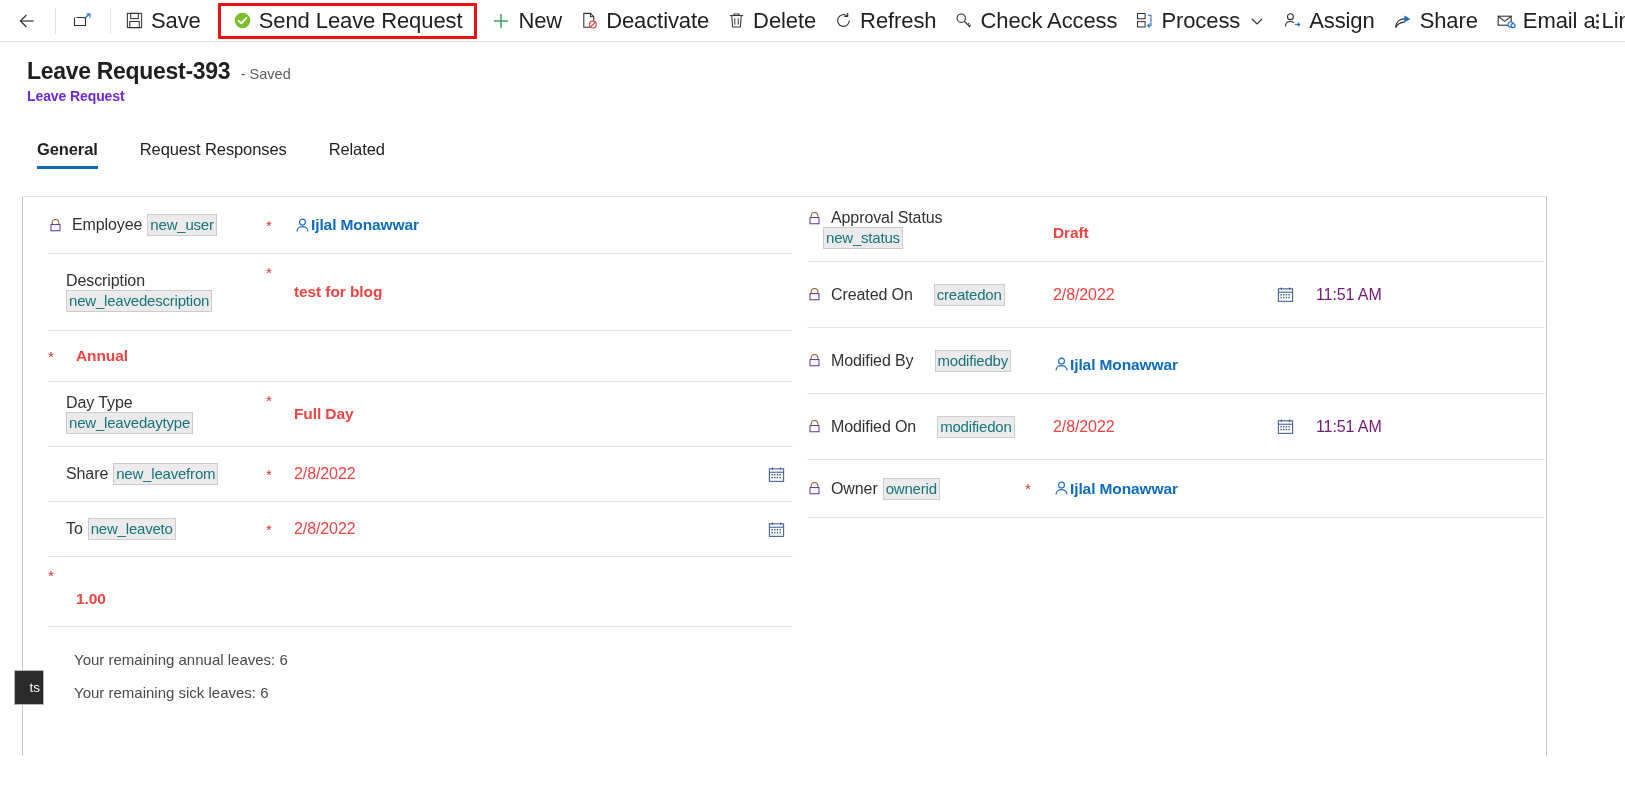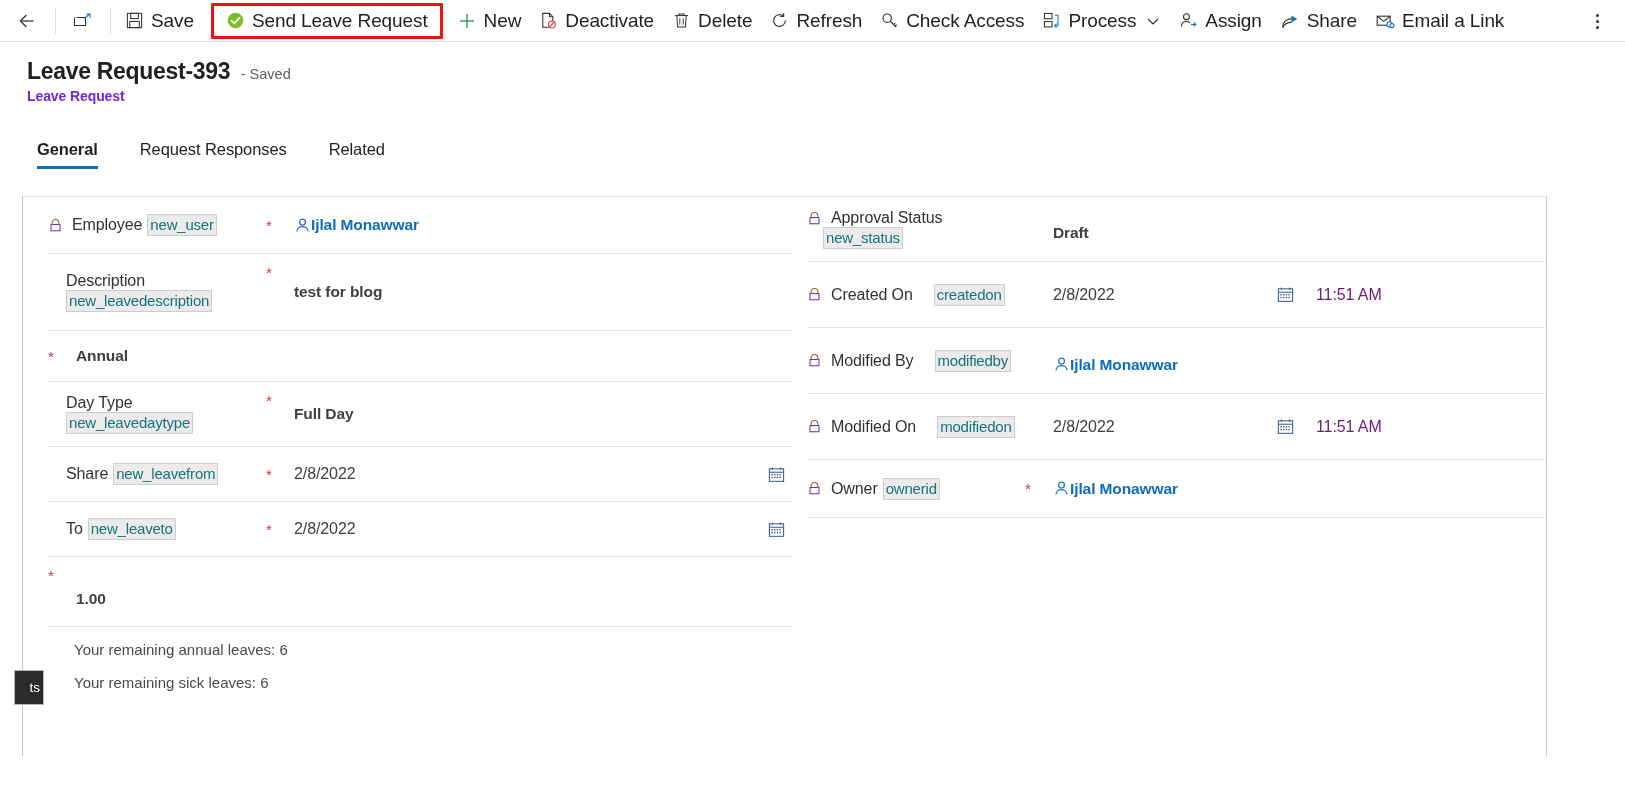--- a/index.html
+++ b/index.html
@@ -24,21 +24,21 @@
     display: flex; align-items: center;
     height: 40px;
     padding: 0 9px;
     gap: 7px;
     cursor: pointer;
     white-space: nowrap;
     background: transparent;
     border: none;
   }
   .cmd-label {
-    font-size: 19px;
+    font-size: 22px;
     color: #201f1e;
     letter-spacing: -0.1px;
   }
   .cmd-sep {
     width: 1px; height: 26px;
     background: #e1dfdd;
     margin: 0 5px;
     flex: none;
   }
   .ico { display: inline-flex; align-items: center; justify-content: center; flex: none; }
@@ -148,21 +148,21 @@
     width: 28px; flex: none;
     color: #d13438; font-size: 15px;
     align-self: flex-start;
     padding-top: 10px;
     text-align: left;
   }
   .req-star.mid { align-self: center; padding-top: 0; }
 
   .val {
     font-size: 16px;
-    color: #404040;
+    color: #ef4444;
     letter-spacing: -0.1px;
     flex: 1;
   }
   .val.bold { font-weight: bold; font-size: 15.5px; }
   .val.link {
     color: #0f6cbd; font-weight: bold; font-size: 15.5px;
     display: flex; align-items: center; gap: 0;
     cursor: pointer;
   }
   .cal-btn {
@@ -175,21 +175,21 @@
     font-size: 16px; color: #701a75; letter-spacing: -0.1px;
     padding-left: 14px;
   }
 
   .note-line {
     font-size: 15px;
     color: #4b4a48;
     letter-spacing: 0px;
     padding-left: 26px;
   }
-  #note-annual { margin-top: 14px; }
+  #note-annual { margin-top: 24px; }
   #note-sick   { margin-top: 16px; }
 
   
   #edge-tooltip {
     position: absolute;
     left: -9px; top: 473px;
     width: 30px; height: 35px;
     background: #2b2b2b;
     border: 1px solid #b5b5b5;
     color: #ffffff;

